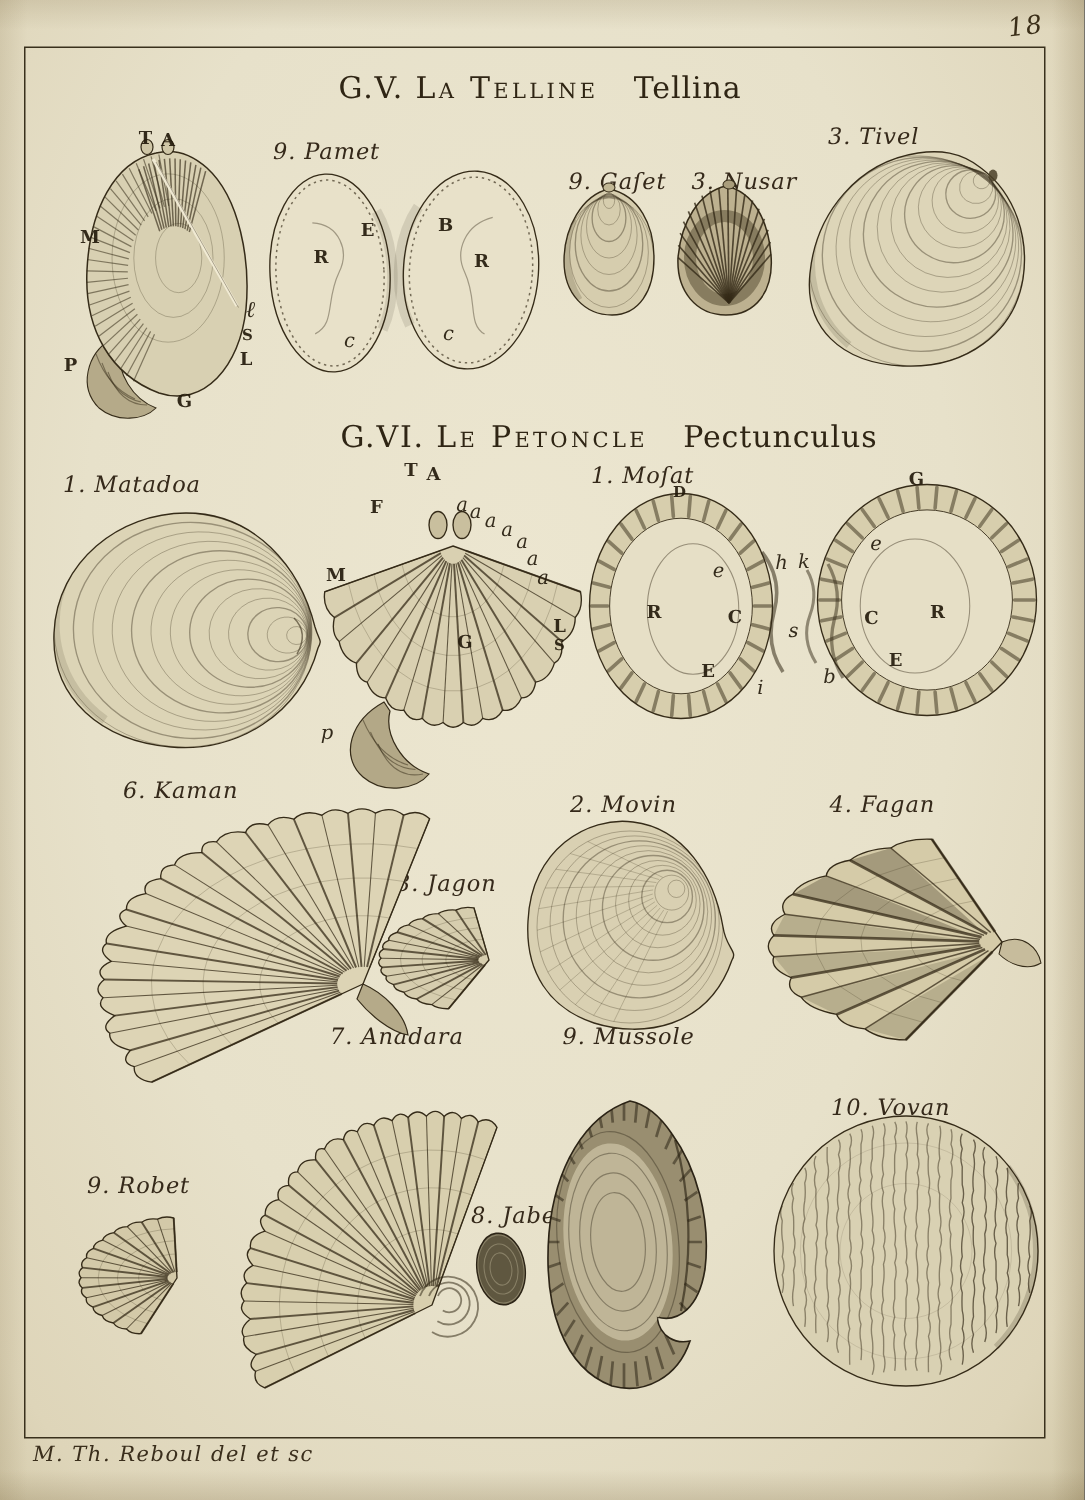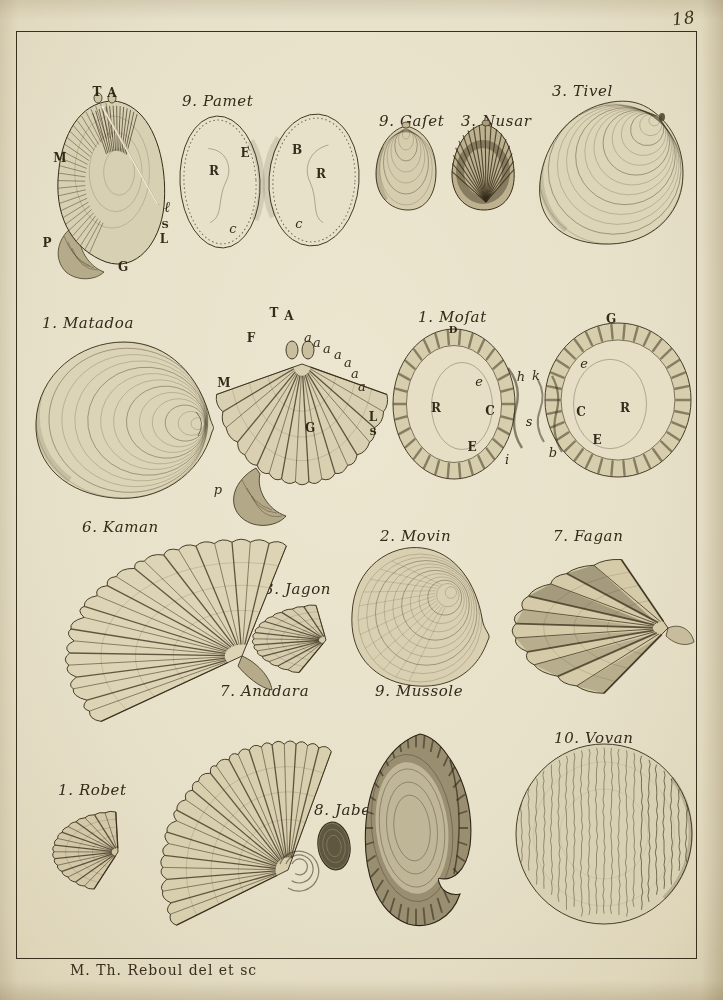--- a/index.html
+++ b/index.html
@@ -27,44 +27,54 @@
   }
   .ann{position:absolute;transform:translate(-50%,-50%);
     font-family:"DejaVu Serif",serif;font-weight:700;font-style:normal;
     font-size:12px;color:#241b0c;opacity:.92;white-space:nowrap;}
   .ann.it{font-weight:400;font-style:italic;font-size:13px;}
   .pagenum{
     position:absolute;left:672px;top:8px;font-style:italic;font-size:17px;
     color:#3a2e18;transform:rotate(-7deg);letter-spacing:1px;
   }
   .signature{
-    position:absolute;left:22px;top:962px;font-size:14px;
-    color:#3a2e1c;letter-spacing:1px;margin-left:48px;
+    position:absolute;left:22px;top:962px;font-style:italic;font-size:14px;
+    color:#3a2e1c;letter-spacing:1px;
   }
   .fig{position:absolute;overflow:visible;}
 </style>
 </head>
 <body>
 
 <div id="plate">
   <span class="pagenum">18</span>
   <div class="frame"></div>
 
+  <div class="sec-title" style="left:360px;top:46px">
+    <span>G.V.</span>
+    <span class="sc">La Telline</span>
+    <span class="lat">Tellina</span>
+  </div>
+  <div class="sec-title" style="left:406px;top:279px">
+    <span>G.VI.</span>
+    <span class="sc">Le Petoncle</span>
+    <span class="lat">Pectunculus</span>
+  </div>
 
   <span class="caption" style="left:182px;top:92px">9. Pamet</span>
   <span class="caption" style="left:379px;top:112px">9. Gaſet</span>
   <span class="caption" style="left:461px;top:112px">3. Nusar</span>
   <span class="caption" style="left:552px;top:82px">3. Tivel</span>
   <span class="caption" style="left:42px;top:314px">1. Matadoa</span>
-  <span class="caption" style="left:418px;top:308px">1. Moſat</span>
+  <span class="caption" style="left:394px;top:308px">1. Moſat</span>
   <span class="caption" style="left:82px;top:518px">6. Kaman</span>
   <span class="caption" style="left:264px;top:580px">3. Jagon</span>
   <span class="caption" style="left:380px;top:527px">2. Movin</span>
-  <span class="caption" style="left:553px;top:527px">7. Fagan</span>
-  <span class="caption" style="left:58px;top:781px">1. Robet</span>
+  <span class="caption" style="left:553px;top:527px">4. Fagan</span>
+  <span class="caption" style="left:58px;top:781px">9. Robet</span>
   <span class="caption" style="left:220px;top:682px">7. Anadara</span>
   <span class="caption" style="left:314px;top:801px">8. Jabet</span>
   <span class="caption" style="left:375px;top:682px">9. Mussole</span>
   <span class="caption" style="left:554px;top:729px">10. Vovan</span>
 
   <svg id="fig-telline-anatomy" class="fig" style="left:38px;top:86px" width="142" height="192" viewBox="0 0 142 192">
       <path d="M 36,140 C 20,150 14,172 28,186 C 40,196 58,194 66,186 C 50,180 40,162 42,148 Z" fill="#b5aa89" stroke="#352b18" stroke-width="0.7"></path>
       <path d="M 26,150 q 8,22 26,30" fill="none" stroke="#352b18" stroke-width="0.7" opacity="0.5"></path>
       <path d="M 30,156 q 8,22 26,26" fill="none" stroke="#352b18" stroke-width="0.7" opacity="0.5"></path>
       <path d="M 34,162 q 8,22 26,22" fill="none" stroke="#352b18" stroke-width="0.7" opacity="0.5"></path>

